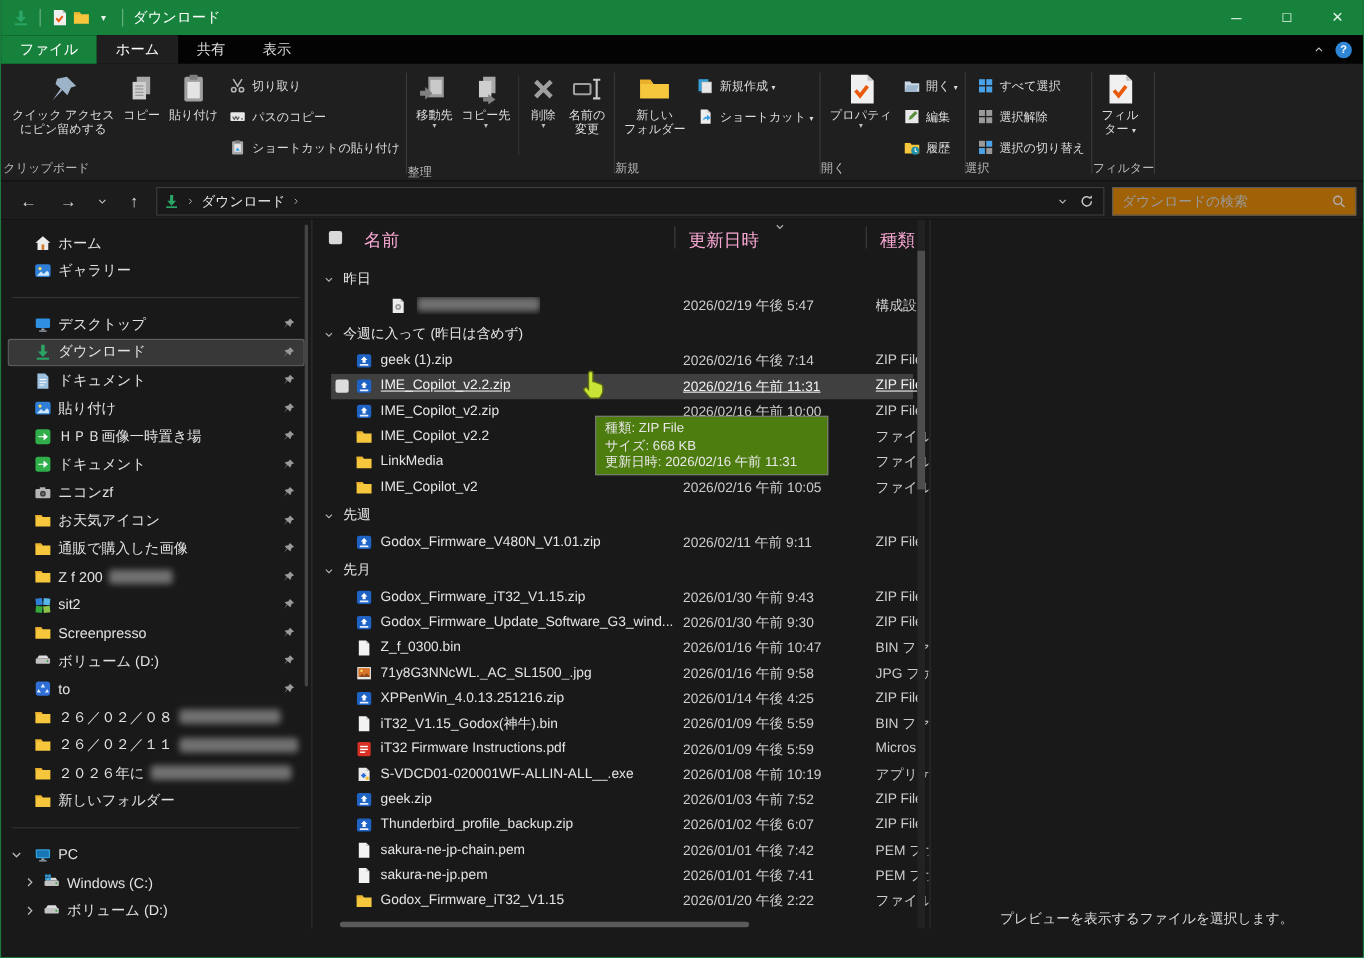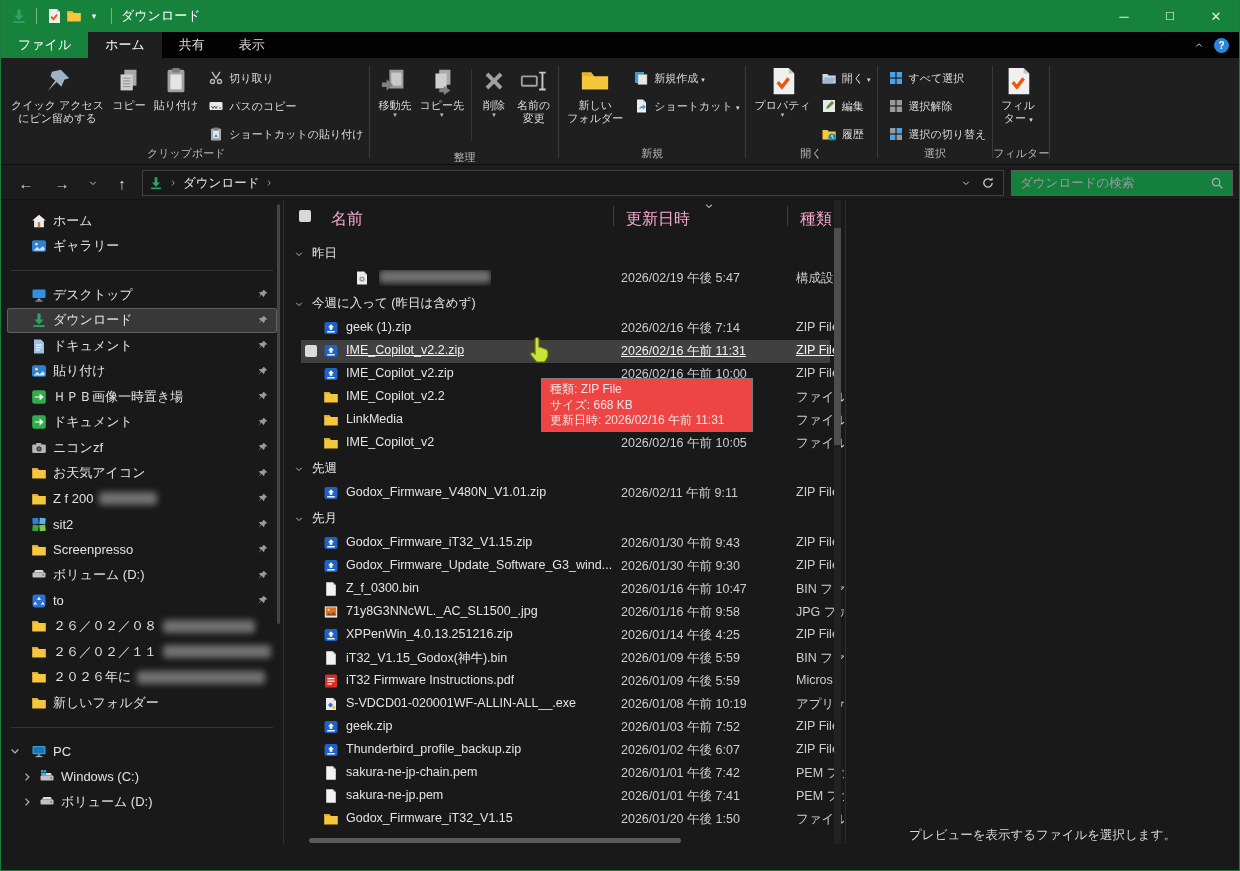--- a/index.html
+++ b/index.html
@@ -23,38 +23,38 @@
   .tab{padding:0 17px;font-size:13px;display:flex;align-items:center;color:#dcdcdc}
   .tab.file{background:#16823C;color:#fff}
   .tab.active{background:#1f1f1f;color:#fff}
   #tabbar-right{margin-left:auto;display:flex;align-items:center;gap:10px;padding-right:10px}
   #help-btn{width:15px;height:15px;border-radius:50%;background:#2f86d6;color:#fff;font-size:10px;
     font-weight:bold;display:flex;align-items:center;justify-content:center}
   
   #ribbon{height:107px;background:#1f1f1f;border-bottom:1px solid #0c0c0c;display:flex;padding-left:2px}
   .rgroup{display:flex;flex-direction:column;flex:0 0 auto}
   .rgc{flex:1;display:flex;align-items:stretch;padding:3px 4px 0}
-  .rglabel{height:19px;text-align:center;font-size:11px;color:#b8b8b8;line-height:17px;white-space:nowrap}
+  .rglabel{height:19px;font-size:11px;color:#b8b8b8;line-height:17px;white-space:nowrap}
   .rsep{width:1px;background:#3a3a3a;margin:8px 0 6px}
   .bigbtn{display:flex;flex-direction:column;align-items:center;padding:5px 4px 0;font-size:11px;
     color:#dcdcdc;text-align:center;white-space:nowrap}
   .bigbtn .bl{line-height:13px;margin-top:3px}
   .marrow{font-size:7px;color:#bdbdbd;line-height:6px}
   .smallstack{display:flex;flex-direction:column;gap:12px;padding:9px 2px 0 6px;font-size:11px}
   .smallbtn{display:flex;align-items:center;gap:5px;white-space:nowrap;color:#dcdcdc}
   .gdiv{width:1px;background:#353535;margin:8px 3px;height:72px;align-self:flex-start}
   
   #navbar{height:35px;background:#1c1c1c;position:relative;border-bottom:1px solid #141414}
   .navbtn{position:absolute;top:5px;height:26px;display:flex;align-items:center;justify-content:center;
     color:#d8d8d8;font-size:15px}
   #addrbox{position:absolute;left:141px;top:5px;width:862px;height:26px;border:1px solid #3f3f3f;
     background:#191919;display:flex;align-items:center;padding:0 6px;font-size:12.5px}
   #addr-right{margin-left:auto;display:flex;align-items:center;gap:10px;padding-right:2px}
   #searchbox{position:absolute;left:1010px;top:5px;width:222px;height:26px;border:1px solid #5a5a5a;
-    background:#15803d;display:flex;align-items:center;padding:0 8px}
+    background:#a16207;display:flex;align-items:center;padding:0 8px}
   #searchbox input{flex:1;background:transparent;border:none;outline:none;color:#cccccc;
     font-size:12.5px;font-family:inherit;min-width:0}
   #searchbox input::placeholder{color:#9a9a9a}
   .crumb-sep{margin:0 6px;display:flex}
   
   #content{position:absolute;top:200px;left:0;right:0;bottom:26px;display:flex}
   
   #sidebar{width:283px;position:relative;border-right:1px solid #2e2e2e;overflow:hidden;padding-top:8px}
   .sitem{height:25.5px;margin:0 6px;display:flex;align-items:center;position:relative;
     font-size:13px;color:#e2e2e2;border-radius:3px}
@@ -97,21 +97,21 @@
   #preview{flex:1;display:flex;align-items:flex-end;justify-content:center}
   #preview span{font-size:12.5px;color:#d8d8d8}
   
   #statusbar{position:absolute;bottom:0;left:0;right:0;height:26px;background:#1c1c1c;
     border-top:1px solid #121212;display:flex;align-items:center;padding:0 8px 0 14px;font-size:12.5px}
   #status-sep{width:1px;height:15px;background:#9a9a9a;margin-left:12px}
   #viewbtns{margin-left:auto;display:flex;gap:5px}
   .viewbtn{width:27px;height:21px;display:flex;align-items:center;justify-content:center;border-radius:2px}
   .viewbtn.active{background:#4a4a4a}
   
-  #tooltip{position:absolute;left:540px;top:378px;width:212px;height:54px;background:#ef4444;
+  #tooltip{position:absolute;left:540px;top:378px;width:212px;height:54px;background:#4d7c0f;
     border:1px solid #7a7a7a;padding:3px 8px;font-size:12px;line-height:15.5px;color:#e8e8e8;z-index:40;white-space:nowrap;overflow:hidden}
   #cursor{position:absolute;left:527px;top:336px;width:24px;height:28px;z-index:50}
 </style>
 </head>
 <body>
 
 <div id="app">
 
   <div id="titlebar">
     <span class="qat-btn">
@@ -620,20 +620,34 @@
             </svg>
           </span>
         </div>
         <div class="sitem  ">
      <span class="sic icon">
             <svg viewBox="0 0 16 16">
               <path d="M1.2 3.2h5.2l1.4 1.8h7v8.6H1.2z" fill="#f6c63c"></path>
               <path d="M1.2 3.2h5.2l1.4 1.8H1.2z" fill="#eab02c"></path>
             </svg>
           </span>
+     <span class="slabel">通販で購入した画像</span>
+          <span class="pin icon">
+            <svg viewBox="0 0 16 16">
+              <path d="M9.5 2l4.5 4.5-2.6.7-1.7 4.2-3-3L2.5 13l3.4-4.9-2.6-2.6 4.2-1z" fill="#9a9a9a"></path>
+            </svg>
+          </span>
+        </div>
+        <div class="sitem  ">
+     <span class="sic icon">
+            <svg viewBox="0 0 16 16">
+              <path d="M1.2 3.2h5.2l1.4 1.8h7v8.6H1.2z" fill="#f6c63c"></path>
+              <path d="M1.2 3.2h5.2l1.4 1.8H1.2z" fill="#eab02c"></path>
+            </svg>
+          </span>
      <span class="slabel">Z f 200<span class="blurblk" style="width:58px"></span></span>
           <span class="pin icon">
             <svg viewBox="0 0 16 16">
               <path d="M9.5 2l4.5 4.5-2.6.7-1.7 4.2-3-3L2.5 13l3.4-4.9-2.6-2.6 4.2-1z" fill="#9a9a9a"></path>
             </svg>
           </span>
         </div>
         <div class="sitem  ">
      <span class="sic icon">
             <svg viewBox="0 0 16 16">
@@ -1093,21 +1107,21 @@
           </div>
           <div class="row  ">
 
      <span class="ric icon">
               <svg viewBox="0 0 16 16">
                 <path d="M1.2 3.2h5.2l1.4 1.8h7v8.6H1.2z" fill="#f6c63c"></path>
                 <path d="M1.2 3.2h5.2l1.4 1.8H1.2z" fill="#eab02c"></path>
               </svg>
             </span>
      <span class="rname">Godox_Firmware_iT32_V1.15</span>
-     <span class="rdate" style="">2026/01/20 午後 1:50</span>
+     <span class="rdate" style="">2026/01/20 午後 2:22</span>
      <span class="rtype">ファイル</span>
           </div>
         </div>
       <div id="fl-vscroll">
           <div id="fl-vthumb"></div>
         </div>
       <div id="fl-hscroll"></div>
     </div>
     <div id="preview">
       <span>プレビューを表示するファイルを選択します。</span>

